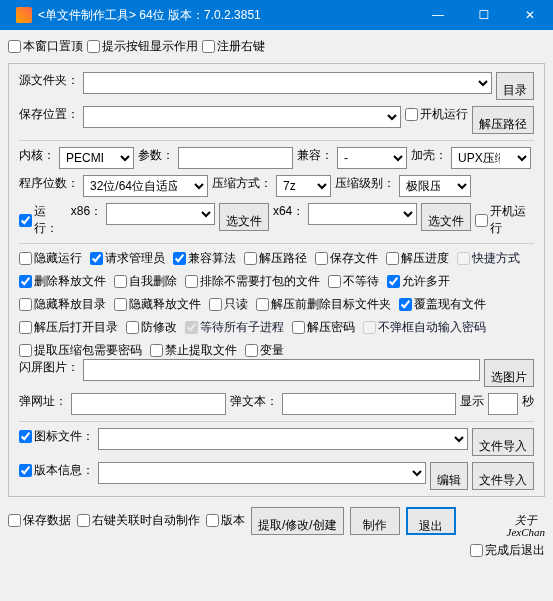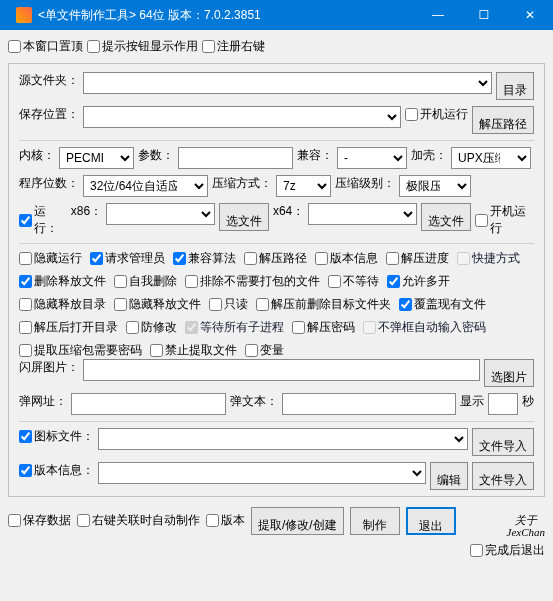--- a/index.html
+++ b/index.html
@@ -135,21 +135,21 @@
       <label class="chk">
           <input type="checkbox" checked="" style="">
           <span>兼容算法</span>
         </label>
       <label class="chk">
           <input type="checkbox" style="">
           <span>解压路径</span>
         </label>
       <label class="chk">
           <input type="checkbox" style="">
-          <span>版本信息</span>
+          <span>保存文件</span>
         </label>
       <label class="chk">
           <input type="checkbox" style="">
           <span>解压进度</span>
         </label>
 
       <label class="chk disabled">
           <input type="checkbox" disabled="" style="">
           <span>快捷方式</span>
         </label>

